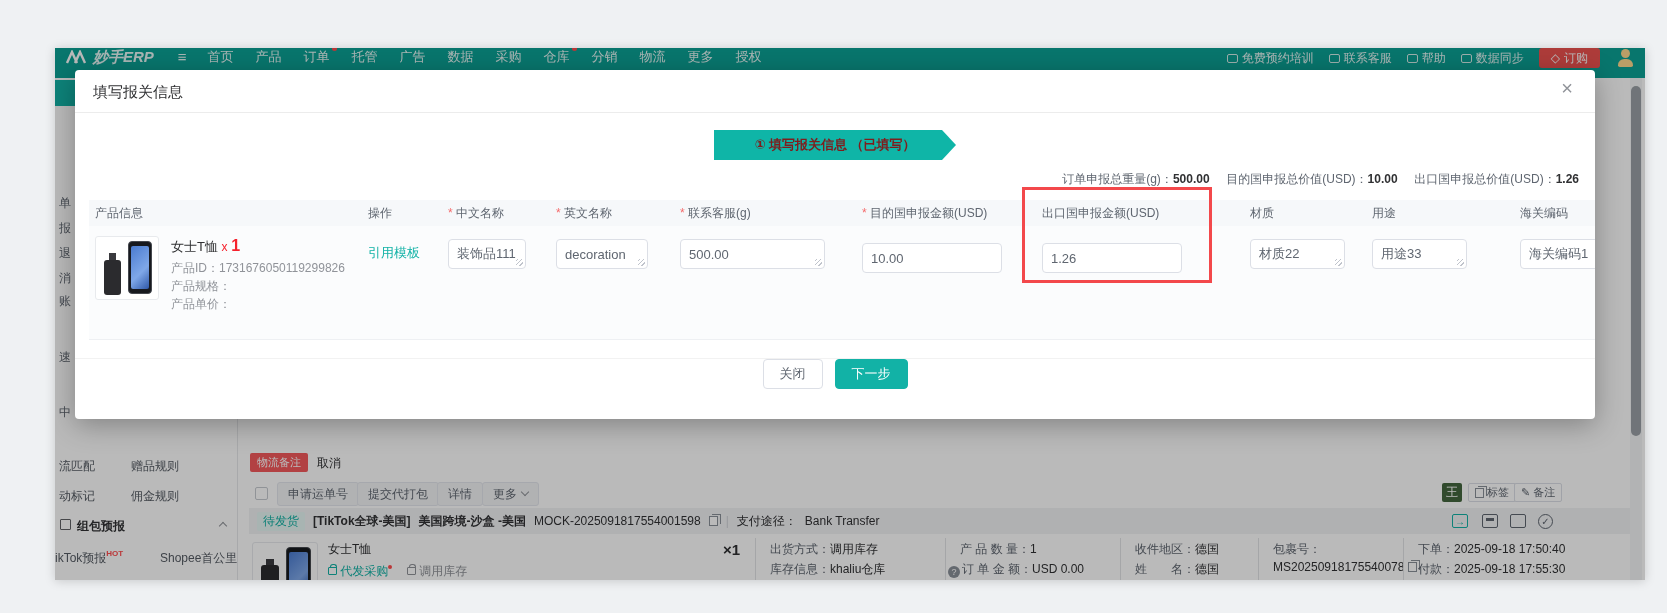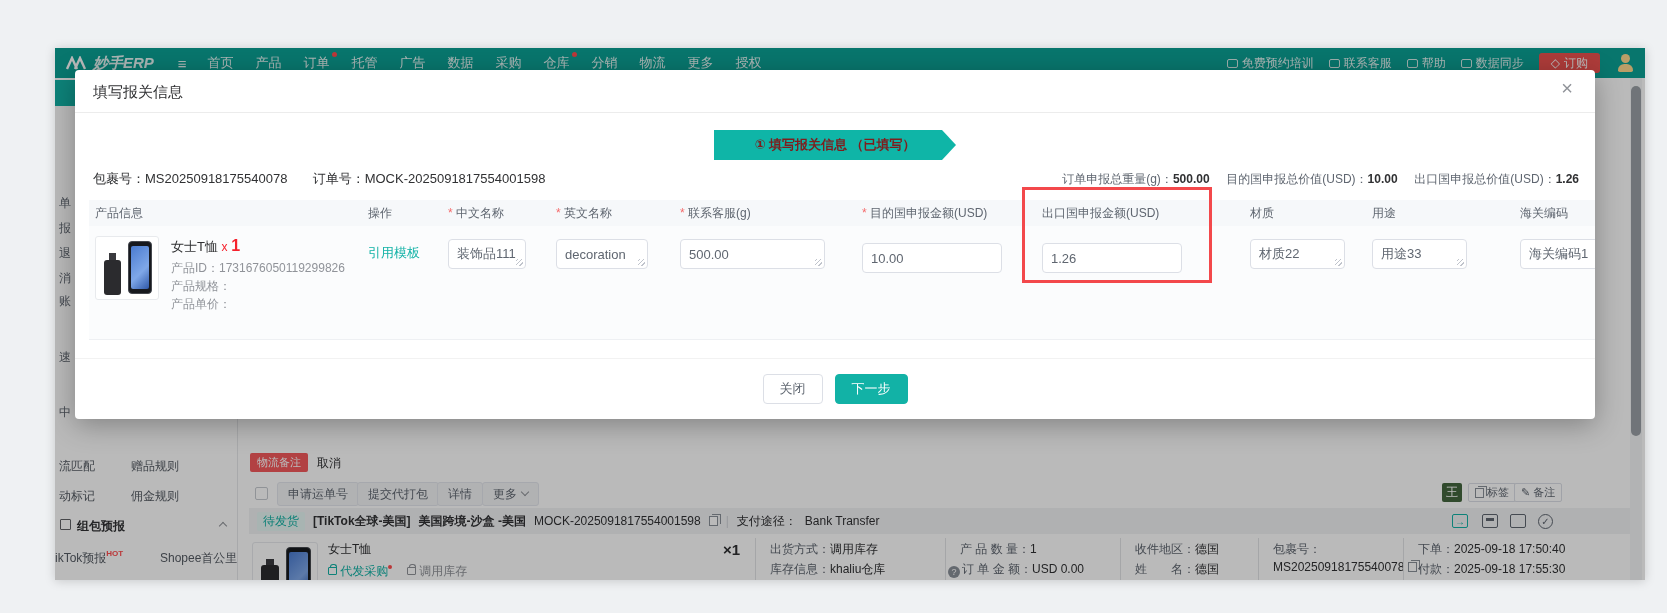--- a/index.html
+++ b/index.html
@@ -2,21 +2,21 @@
 <html><head>
 <meta charset="utf-8">
 <style>
   html,body{margin:0;padding:0;width:1667px;height:613px;overflow:hidden;background:#eff1f3;
     font-family:"Liberation Sans","DejaVu Sans",sans-serif;}
   *{box-sizing:border-box;}
   .window{position:absolute;left:55px;top:48px;width:1590px;height:532px;background:#fff;
     box-shadow:0 1px 10px rgba(0,0,0,.18);overflow:hidden;}
   
   .navbar{position:absolute;left:0;top:0;right:0;height:30px;background:#0ca296;display:flex;
-    align-items:center;color:#eafaf8;font-size:13px;z-index:1;padding:0 10px;}
+    align-items:flex-start;color:#eafaf8;font-size:13px;z-index:1;padding:0 10px;}
   .nav-logo{display:flex;align-items:center;gap:6px;font-style:italic;font-weight:bold;font-size:15px;margin-right:14px;}
   .nav-burger{margin:0 10px;font-size:15px;cursor:pointer;}
   .nav-item{position:relative;padding:0 11px;cursor:pointer;white-space:nowrap;}
   .dot{position:absolute;top:-2px;right:4px;width:5px;height:5px;border-radius:50%;background:#ff4d4f;}
   .nav-right{margin-left:auto;display:flex;align-items:center;gap:15px;font-size:12px;}
   .nav-mini{display:flex;align-items:center;gap:4px;cursor:pointer;white-space:nowrap;}
   .mini-ic{display:inline-block;width:11px;height:9px;border:1px solid #d8f1ee;border-radius:2px;}
   .subscribe{background:#ef5350;color:#fff;border:none;border-radius:3px;height:20px;padding:0 12px;
     font-size:12px;display:flex;align-items:center;gap:4px;cursor:pointer;}
   .avatar{width:20px;height:20px;position:relative;cursor:pointer;}
@@ -96,21 +96,21 @@
   .qty-n{color:#f5222d;font-size:16px;font-weight:bold;}
   .link{font-size:13px;color:#12b2a6;cursor:pointer;white-space:nowrap;}
   .ta{position:absolute;height:30px;border:1px solid #dcdfe6;border-radius:4px;background:#fff;
     font-size:13px;color:#5f6670;padding:0 8px;font-family:"Liberation Sans","DejaVu Sans",sans-serif;}
   .rz-wrap{position:absolute;}
   .rz-wrap .ta{position:static;width:100%;height:100%;}
   .rz-wrap::after{content:"";position:absolute;right:3px;bottom:3px;width:7px;height:7px;
     background:repeating-linear-gradient(315deg,transparent 0 2px,#c0c4cc 2px 3px);}
   .hl-rect{position:absolute;left:947px;top:117px;width:190px;height:96px;border:3px solid #f3484b;z-index:3;}
   .m-footer{position:absolute;left:0;right:0;top:288px;height:61px;border-top:1px solid #f2f2f2;
-    display:flex;align-items:center;justify-content:center;gap:12px;}
+    display:flex;align-items:flex-start;justify-content:center;gap:12px;}
   .btn{height:30px;border-radius:4px;font-size:13px;padding:0 16px;cursor:pointer;
     font-family:"Liberation Sans","DejaVu Sans",sans-serif;}
   .btn.ghost{background:#fff;border:1px solid #dcdfe6;color:#5f6670;}
   .btn.primary{background:#12b2a6;border:1px solid #12b2a6;color:#fff;}
 </style>
 </head>
 <body>
 
 <div class="window">
 
@@ -270,25 +270,20 @@
 
   <div class="modal">
     <div class="m-title">填写报关信息</div>
     <div class="m-close">×</div>
     <div class="m-divider"></div>
 
     <div class="steps">
       <div class="step active">① 填写报关信息 （已填写）</div>
     </div>
 
-    <div class="pkg-line">
-      <span>包裹号：</span><span>MS20250918175540078</span>
-      <span style="display:inline-block;width:18px"></span>
-      <span>订单号：</span><span>MOCK-2025091817554001598</span>
-    </div>
     <div class="sum-line">
       <span>订单申报总重量(g)：</span><b>500.00</b>
       <span style="display:inline-block;width:10px"></span>
       <span>目的国申报总价值(USD)：</span><b class="red-t">10.00</b>
       <span style="display:inline-block;width:10px"></span>
       <span>出口国申报总价值(USD)：</span><b class="red-t">1.26</b>
     </div>
 
     <div class="thead">
       <span class="th" style="left:6px">产品信息</span>

